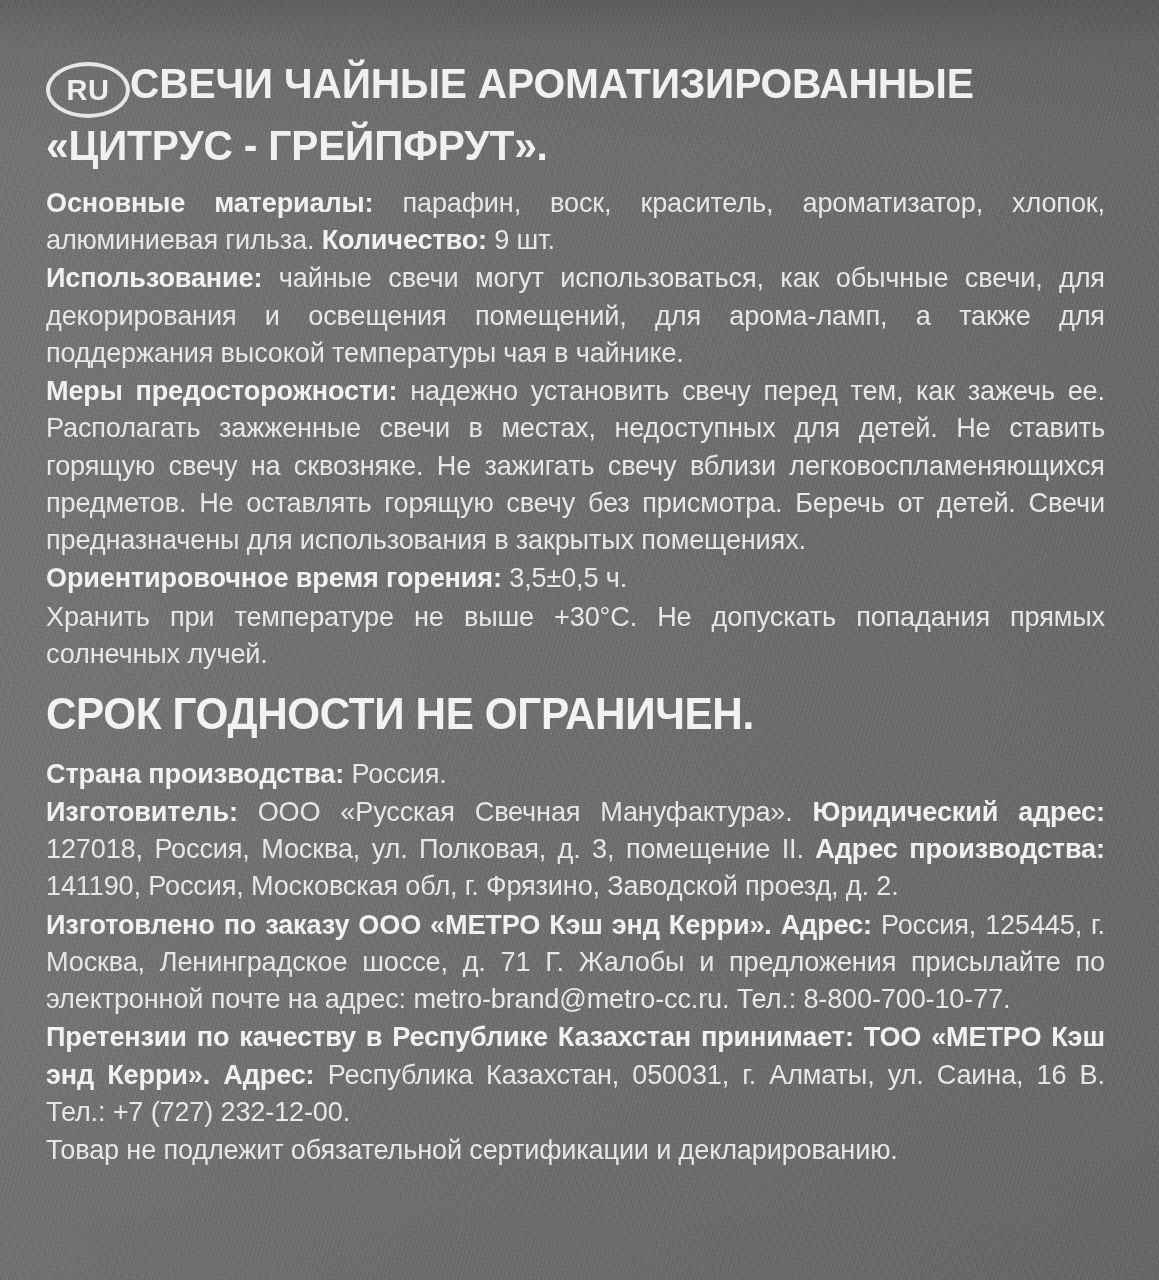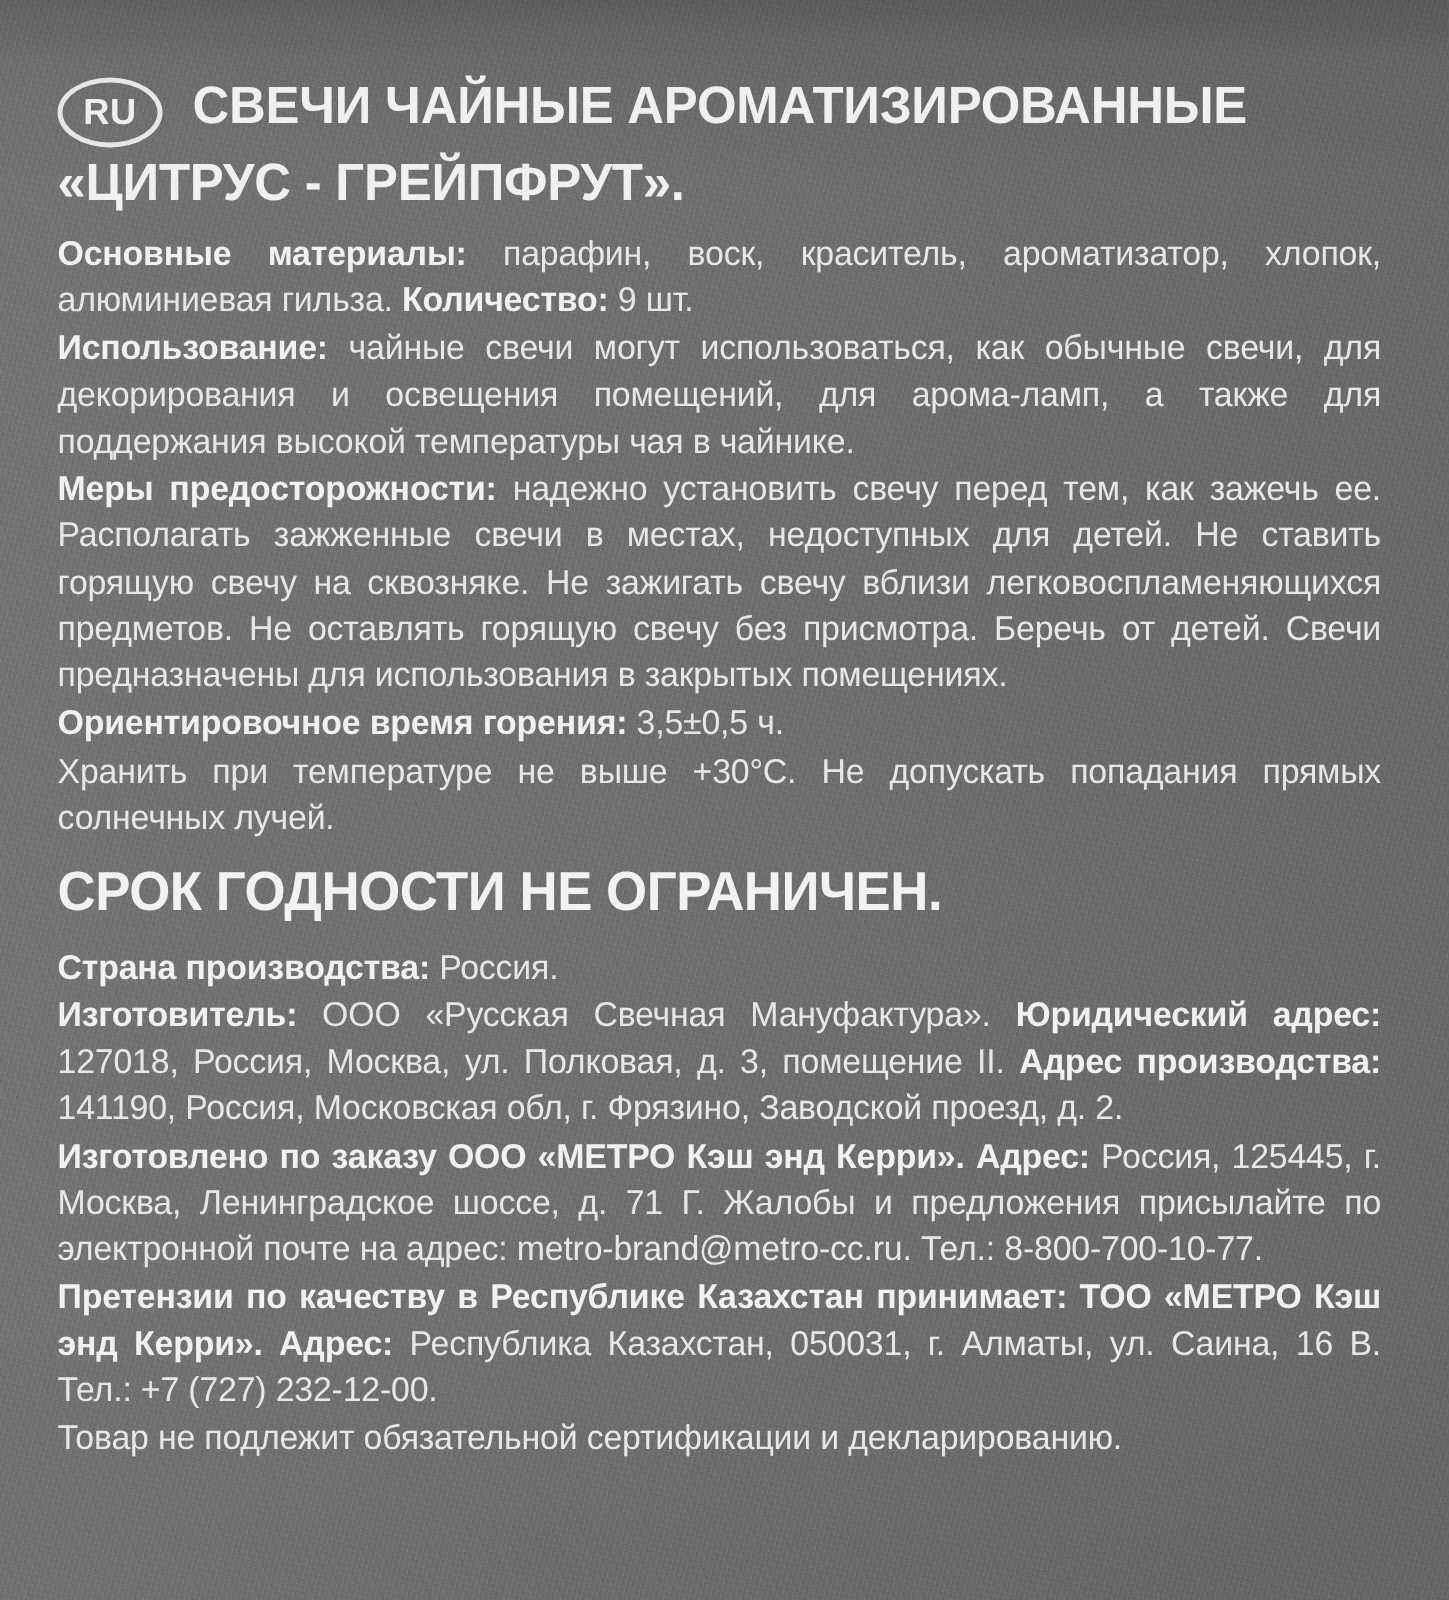--- a/index.html
+++ b/index.html
@@ -59,21 +59,21 @@
     color: #e9e9e7;
   }
 
   
   .headline-block {
     margin: 0 0 10px 0;
   }
   .headline-row {
     display: flex;
     align-items: flex-start;
-    gap: 24px;
+    gap: 0;
   }
   .ru-badge {
     flex: 0 0 auto;
     width: 76px;
     height: 48px;
     margin-top: 6px;
     border: 4px solid #e6e6e4;
     border-radius: 50%;
     display: flex;
     align-items: center;

